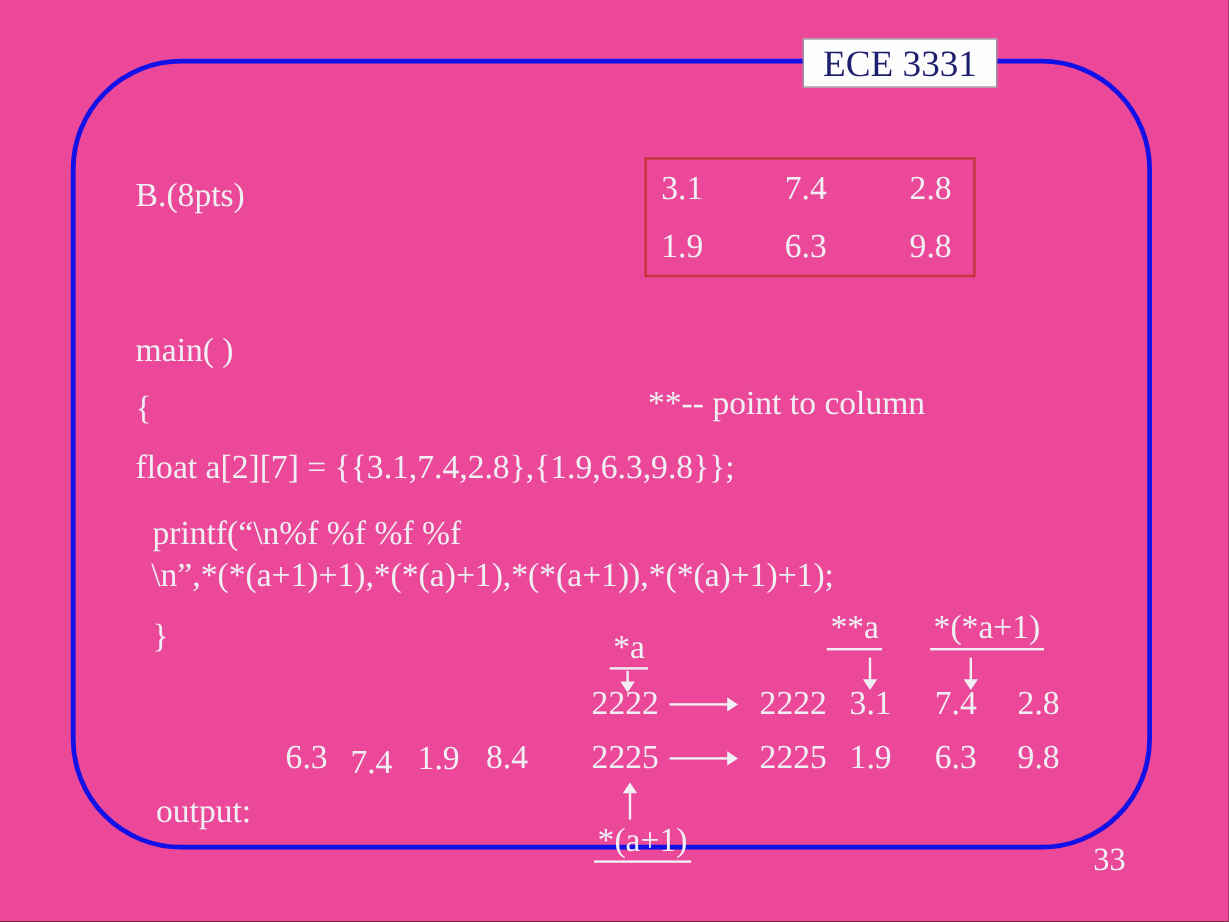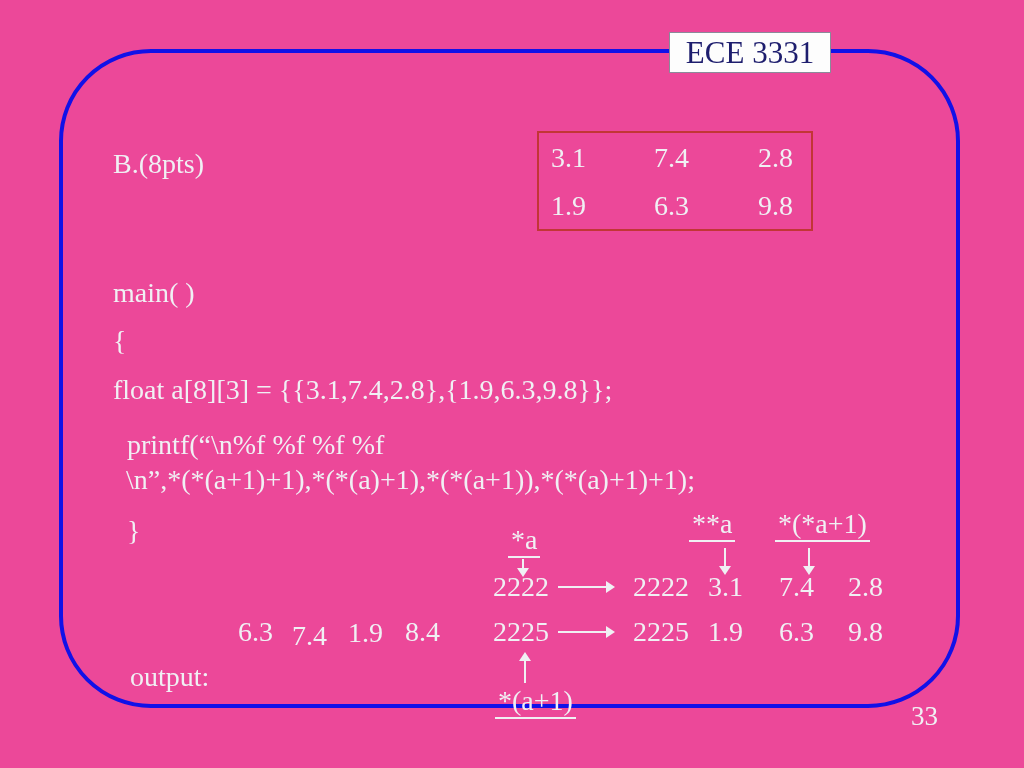--- a/index.html
+++ b/index.html
@@ -55,40 +55,41 @@
 
   <div class="frame"></div>
 
   <div class="titlebox">
     <span>ECE 3331</span>
   </div>
 
   <div class="t" style="left:113px; top:120px;margin-top:28px;">B.(8pts)</div>
   <div class="t" style="left:113px; top:277px;">main( )</div>
   <div class="t" style="left:113px; top:325px;">{</div>
-  <div class="t" style="left:113px; top:374px;">float a[8][3] = {{3.1,7.4,2.8},{1.9,6.3,9.8}};</div>
+  <div class="t" style="left:113px; top:374px;">float a[2][7] = {{3.1,7.4,2.8},{1.9,6.3,9.8}};</div>
   <div class="t" style="left:127px; top:429px;text-align:right;">printf(“\n%f %f %f %f</div>
   <div class="t" style="left:126px; top:464px;">\n”,*(*(a+1)+1),*(*(a)+1),*(*(a+1)),*(*(a)+1)+1);</div>
   <div class="t" style="left:127px; top:515px;">}</div>
 
   <div class="t" style="left:130px; top:617px;margin-top:44px;">output:</div>
   <div class="t" style="left:238px; top:616px;">6.3</div>
   <div class="t" style="left:292px; top:620px;">7.4</div>
   <div class="t" style="left:348px; top:617px;">1.9</div>
   <div class="t" style="left:405px; top:616px;">8.4</div>
 
   <div class="matrix">
     <span class="t" style="left:12px; top:9px;">3.1</span>
     <span class="t" style="left:115px; top:9px;">7.4</span>
     <span class="t" style="left:219px; top:9px;">2.8</span>
     <span class="t" style="left:12px; top:57px;">1.9</span>
     <span class="t" style="left:115px; top:57px;">6.3</span>
     <span class="t" style="left:219px; top:57px;">9.8</span>
   </div>
 
+  <div class="t" style="left:540px; top:321px;">**-- point to column</div>
 
   <div class="t" style="left:508px; top:524px;"><span class="ul">*a</span></div>
   <div class="t" style="left:689px; top:508px;"><span class="ul">**a</span></div>
   <div class="t" style="left:775px; top:508px;"><span class="ul">*(*a+1)</span></div>
 
   <div class="ad" style="left:522px; top:559px; height:11px;"></div>
   <div class="ad" style="left:724px; top:548px; height:20px;"></div>
   <div class="ad" style="left:808px; top:548px; height:20px;"></div>
   <div class="ar" style="left:558px; top:586px; width:55px;"></div>
   <div class="ar" style="left:558px; top:631px; width:55px;"></div>

